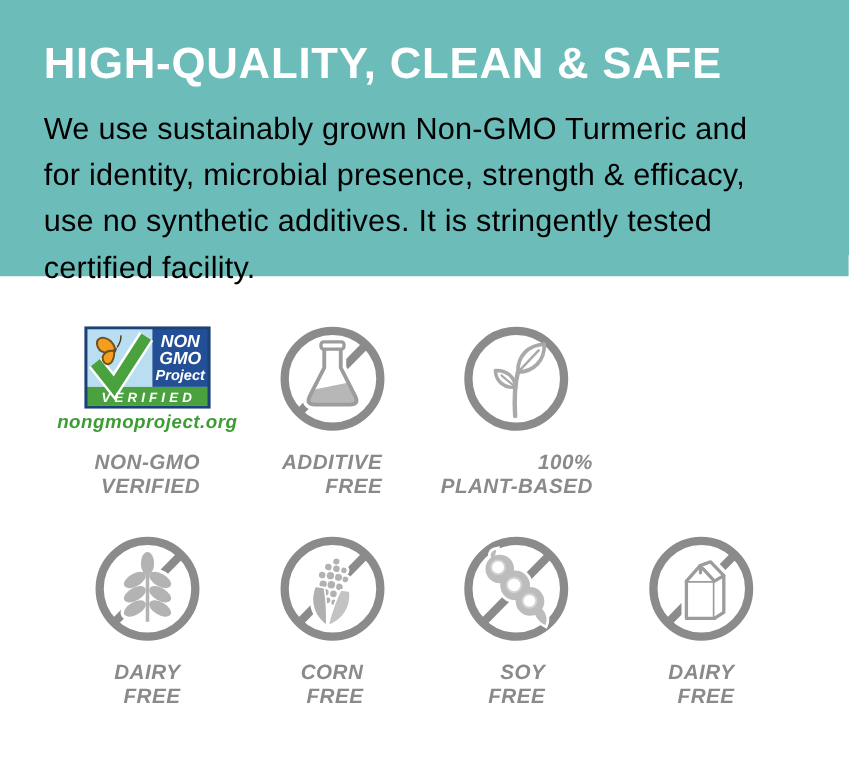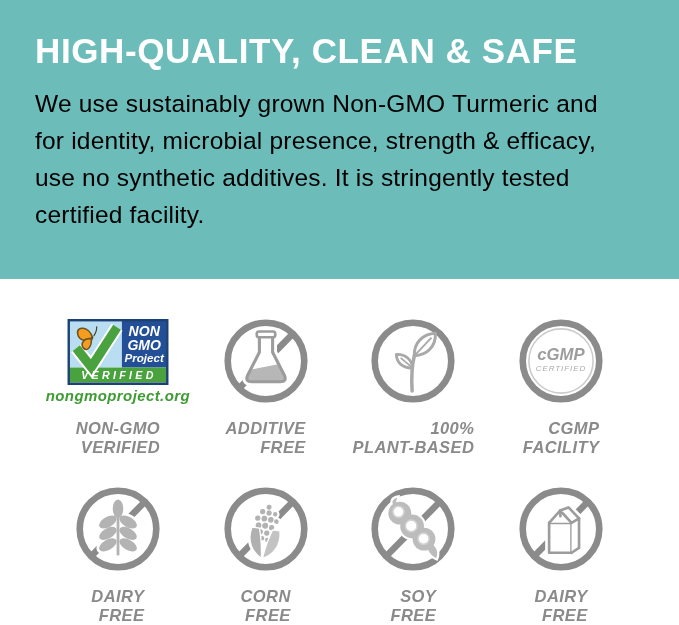--- a/index.html
+++ b/index.html
@@ -1,20 +1,20 @@
 <!DOCTYPE html>
 <html><head>
 <meta charset="utf-8">
 <style>
   * { margin:0; padding:0; box-sizing:border-box; }
   html,body { width:679px; height:625px; overflow:hidden; background:#ffffff;
               font-family:"Liberation Sans", sans-serif; }
 
   
-  .hero { background:#6cbcba; height:279px; padding:30px 34px 0 35px; }
+  .hero { background:#6cbcba; height:221px; padding:30px 34px 0 35px; }
   .hero-title { color:#ffffff; font-size:35px; font-weight:700; letter-spacing:0.6px;
                 line-height:1.2; white-space:nowrap; }
   .hero-body { margin-top:13px; color:#000000; font-size:24.5px; font-weight:400;
                line-height:37px; letter-spacing:0.2px; }
   .hero-body span { display:block; white-space:nowrap; }
 
   
   .badges { padding:36px 44px 0 44px;font-style:italic; }
   .badge-row { display:grid; grid-template-columns:repeat(4,1fr); }
   .badge-row.second { margin-top:26px; }
@@ -103,34 +103,20 @@
           <path d="M49.5 58 C48.5 48 41 42 31 42.5 C31.5 52.5 39 58.5 49.5 58 Z" fill="#ffffff" stroke="#a9a9a9" stroke-width="3.2" stroke-linejoin="round"></path>
           <path d="M48.5 57 L36 46.5" fill="none" stroke="#a9a9a9" stroke-width="2"></path>
         </svg>
       </div>
       <div class="badge-label">
         <div>100%</div>
         <div>PLANT-BASED</div>
       </div>
     </div>
 
-    <div class="badge">
-      <div class="badge-art">
-        <svg class="seal-svg" viewBox="0 0 100 100">
-          <circle cx="50" cy="50" r="43.5" fill="none" stroke="#8b8b8b" stroke-width="7.5"></circle>
-          <circle cx="50" cy="50" r="36.5" fill="none" stroke="#cccccc" stroke-width="1.8"></circle>
-          <text x="50" y="49" text-anchor="middle" font-size="19" font-weight="bold" fill="#9d9d9d">cGMP</text>
-          <text x="50" y="61.5" text-anchor="middle" font-size="9" letter-spacing="1.1" fill="#ababab">CERTIFIED</text>
-        </svg>
-      </div>
-      <div class="badge-label">
-        <div>CGMP</div>
-        <div>FACILITY</div>
-      </div>
-    </div>
   </div>
 
   <div class="badge-row second">
 
     <div class="badge">
       <div class="badge-art">
         <svg class="seal-svg" viewBox="0 0 100 100">
           <circle cx="50" cy="50" r="43.5" fill="none" stroke="#8b8b8b" stroke-width="7.5"></circle>
           <line x1="80.5" y1="19" x2="19.5" y2="81" stroke="#8b8b8b" stroke-width="7.5"></line>
           <g stroke="#ffffff" stroke-width="6" fill="#ffffff">

